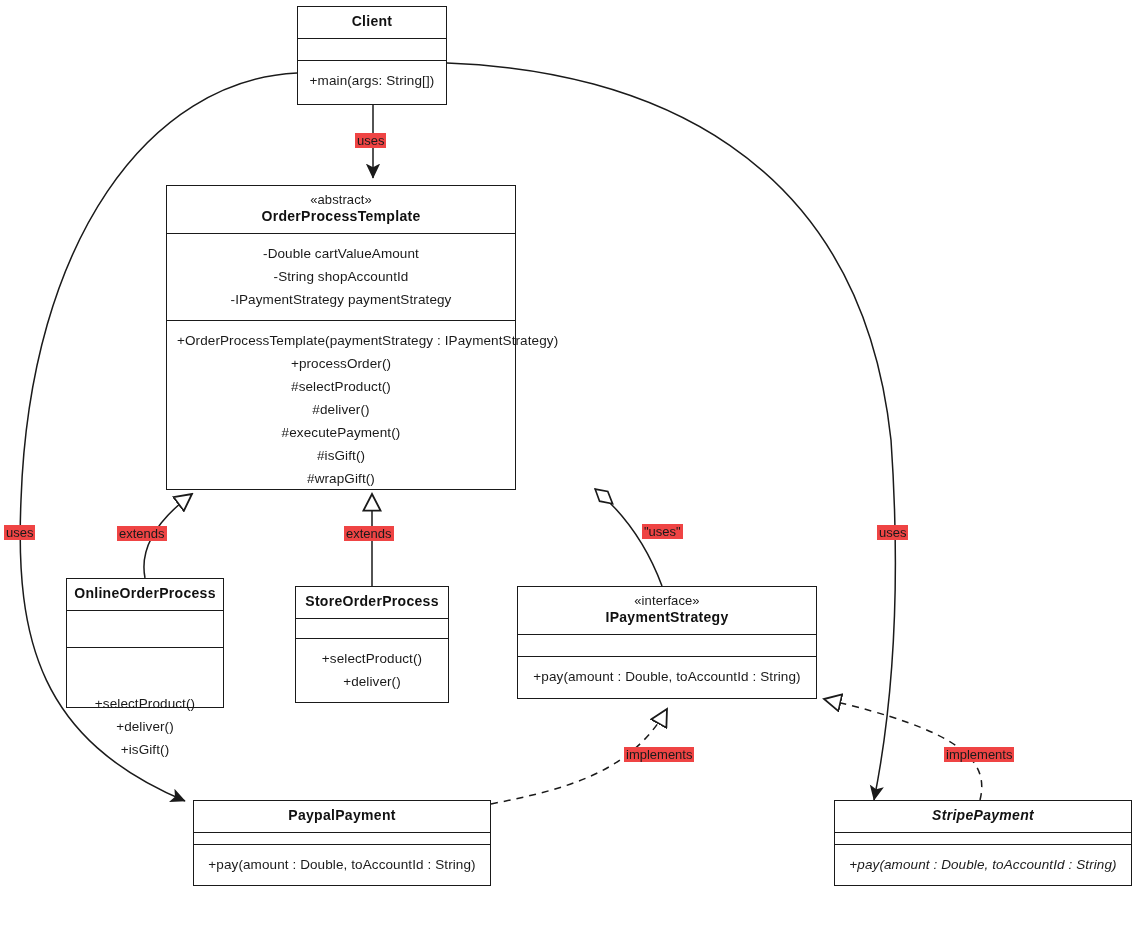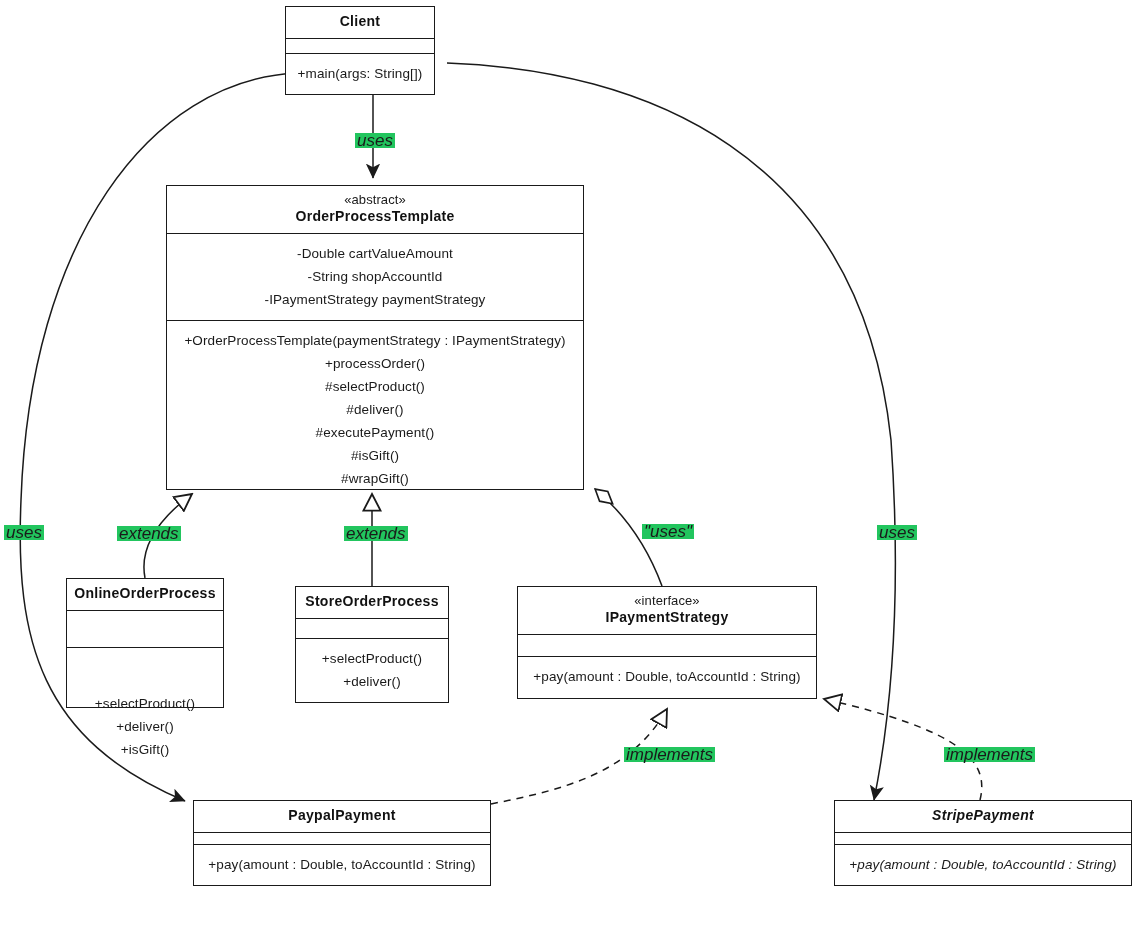--- a/index.html
+++ b/index.html
@@ -72,27 +72,26 @@
     color: #1a1a1a;
     line-height: 23px;
     white-space: nowrap;
     letter-spacing: 0.1px;
     text-align: center;
   }
   .member.abstract {
   }
   .edge-label {
     position: absolute;
-    font-size: 17px;
+    font-size: 13px;
     color: #1a1a1a;
-    background: #22c55e;
+    background: #ef4444;
     padding: 0 2px;
     white-space: nowrap;
     line-height: 15px;
-    font-style: italic;
   }
 </style>
 </head>
 <body>
 
 <div id="diagram-root">
 
   <svg class="edges" viewBox="0 0 1146 927" xmlns="http://www.w3.org/2000/svg">
     <defs>
       <marker id="filled-arrow" viewBox="0 0 12 12" refX="10.5" refY="6" markerWidth="11" markerHeight="11" orient="auto-start-reverse">
@@ -137,31 +136,31 @@
   <div class="edge-label" style="left:117px; top:526px;">extends</div>
 
   <div class="edge-label" style="left:344px; top:526px;">extends</div>
 
   <div class="edge-label" style="left:642px; top:524px;">"uses"</div>
 
   <div class="edge-label" style="left:624px; top:747px;">implements</div>
 
   <div class="edge-label" style="left:944px; top:747px;">implements</div>
 
-  <div class="uml-class" style="left:285px; top:6px; width:150px; height:89px;">
+  <div class="uml-class" style="left:297px; top:6px; width:150px; height:99px;">
     <div class="uml-header">
       <span class="cname">Client</span>
     </div>
     <div class="uml-attrs empty"></div>
     <div class="uml-ops">
       <div class="member">+main(args: String[])</div>
     </div>
   </div>
 
-  <div class="uml-class" style="left:166px; top:185px; width:418px; height:305px;">
+  <div class="uml-class" style="left:166px; top:185px; width:350px; height:305px;">
     <div class="uml-header">
       <span class="stereotype">«abstract»</span>
       <span class="cname">OrderProcessTemplate</span>
     </div>
     <div class="uml-attrs">
       <div class="member">-Double cartValueAmount</div>
       <div class="member">-String shopAccountId</div>
       <div class="member">-IPaymentStrategy paymentStrategy</div>
     </div>
     <div class="uml-ops">

